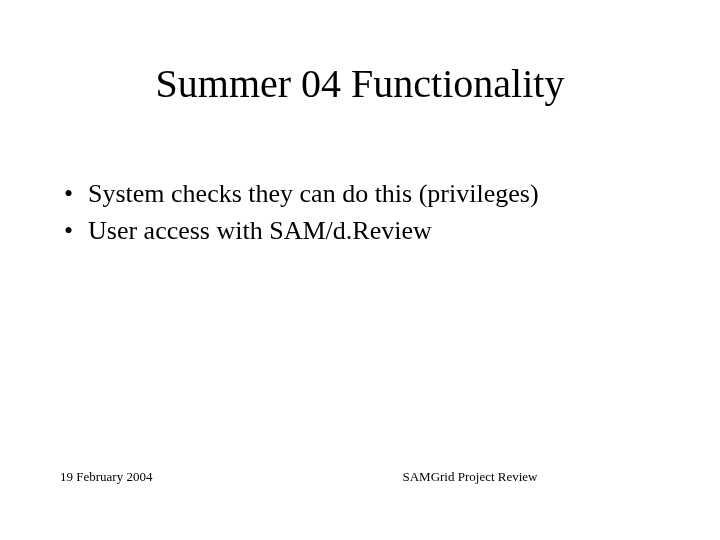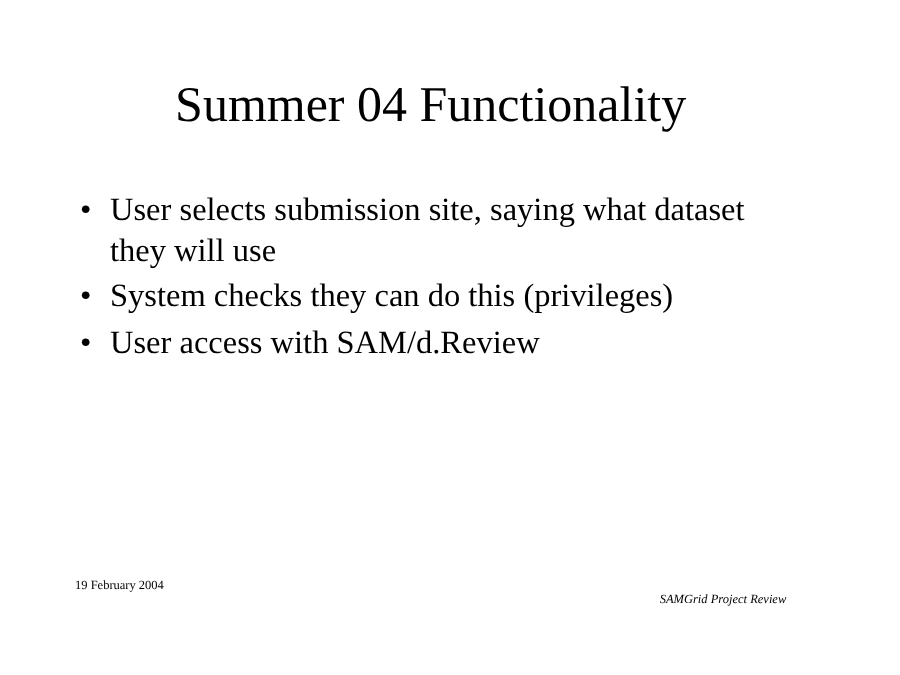--- a/index.html
+++ b/index.html
@@ -12,23 +12,24 @@
       height: 540px;
       background: #ffffff;
       font-family: "Times New Roman", Times, serif;
       color: #000000;
       position: relative;
       overflow: hidden;
     }
     .slide {
       width: 100%;
       height: 100%;
-      padding: 60px 91px 40px 60px;
+      padding: 60px 60px 40px 60px;
       display: flex;
       flex-direction: column;
+      gap: 26px;
     }
     .title {
       font-size: 40px;
       font-weight: normal;
       text-align: center;
       margin-bottom: 45px;
     }
     .content {
       flex: 1;
     }
@@ -44,43 +45,40 @@
       position: relative;
     }
     .bullet-item::before {
       content: "•";
       position: absolute;
       left: 4px;
       top: 0;
     }
     .footer {
       display: flex;
-      font-size: 10px;
+      font-size: 13px;
       margin-top: auto;
       padding-bottom: 15px;
-      flex-direction: column;
     }
     .footer-date {
       width: 200px;
     }
     .footer-title {
       flex: 1;
-      text-align: right;
+      text-align: center;
       padding-left: 20px;
-      font-style: italic;
     }
   </style>
 </head>
 <body>
 
 <div class="slide">
   <h1 class="title">Summer 04 Functionality</h1>
   <div class="content">
     <ul class="bullet-list">
-      <li class="bullet-item">User selects submission site, saying what dataset they will use</li>
       <li class="bullet-item">System checks they can do this (privileges)</li>
       <li class="bullet-item">User access with SAM/d.Review</li>
     </ul>
   </div>
   <div class="footer">
     <div class="footer-date">19 February 2004</div>
     <div class="footer-title">SAMGrid Project Review</div>
   </div>
 </div>
 

